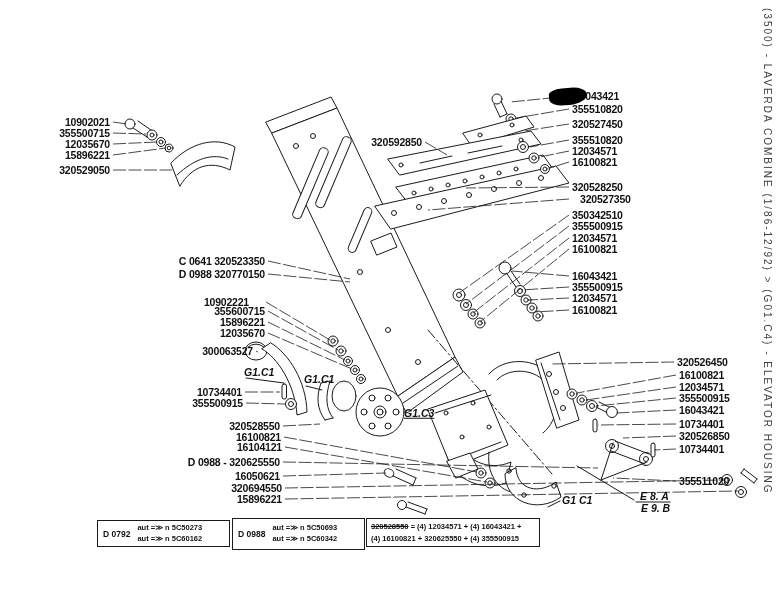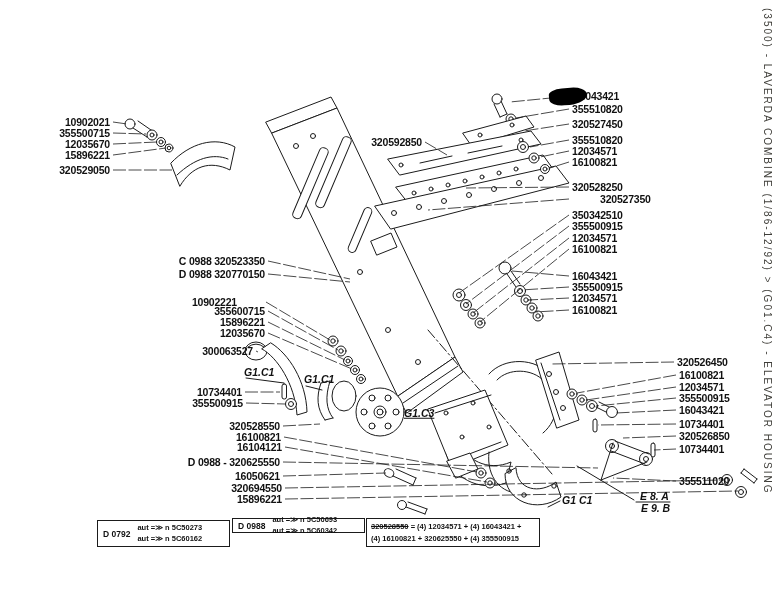--- a/index.html
+++ b/index.html
@@ -300,32 +300,32 @@
       <span class="callout" style="top: 155px; right: 671px;">15896221</span>
       <span class="callout" style="top: 170px; right: 671px;">320529050</span>
       <span class="callout" style="top: 142px; right: 359px; text-align: center;">320592850</span>
       <span class="callout" style="top: 96px; left: 574px;">16043421</span>
       <span class="callout" style="top: 109px; left: 572px;">355510820</span>
       <span class="callout" style="top: 124px; left: 572px;">320527450</span>
       <span class="callout" style="top: 140px; left: 572px;">355510820</span>
       <span class="callout" style="top: 151px; left: 572px;">12034571</span>
       <span class="callout" style="top: 162px; left: 572px;">16100821</span>
       <span class="callout" style="top: 187px; left: 572px;">320528250</span>
-      <span class="callout" style="top: 199px; left: 600px; text-align: right;">320527350</span>
+      <span class="callout" style="top: 199px; left: 580px; text-align: right;">320527350</span>
       <span class="callout" style="top: 215px; left: 572px;">350342510</span>
       <span class="callout" style="top: 226px; left: 572px;">355500915</span>
       <span class="callout" style="top: 238px; left: 572px;">12034571</span>
       <span class="callout" style="top: 249px; left: 572px;">16100821</span>
       <span class="callout" style="top: 276px; left: 572px;">16043421</span>
       <span class="callout" style="top: 287px; left: 572px;">355500915</span>
       <span class="callout" style="top: 298px; left: 572px;">12034571</span>
       <span class="callout" style="top: 310px; left: 572px;">16100821</span>
-      <span class="callout" style="top: 261px; right: 516px;">C 0988 320523350</span>
+      <span class="callout" style="top: 261px; right: 516px;">C 0641 320523350</span>
       <span class="callout" style="top: 274px; right: 516px;">D 0988 320770150</span>
-      <span class="callout" style="top: 302px; right: 544px;">10902221</span>
+      <span class="callout" style="top: 302px; right: 532px;">10902221</span>
       <span class="callout" style="top: 311px; right: 516px; text-align: center;">355600715</span>
       <span class="callout" style="top: 322px; right: 516px;">15896221</span>
       <span class="callout" style="top: 333px; right: 516px;">12035670</span>
       <span class="callout" style="top: 351px; right: 528px; margin-left: 16px;">300063527</span>
       <span class="callout" style="top: 392px; right: 539px;">10734401</span>
       <span class="callout" style="top: 403px; right: 538px;">355500915</span>
       <span class="callout" style="top: 426px; right: 501px;">320528550</span>
       <span class="callout" style="top: 437px; right: 500px;">16100821</span>
       <span class="callout" style="top: 447px; right: 499px;">16104121</span>
       <span class="callout" style="top: 462px; right: 501px;">D 0988 - 320625550</span>
@@ -352,21 +352,21 @@
   <div id="ink-blot"></div>
 
   <div>
     <div class="fbox" style="left:97px;top:520px;width:133px;height:27px">
       <span class="fcode">D 0792</span>
       <span class="flines">
         <span>aut =≫ n  5C50273</span>
         <span>aut =≫ n  5C60162</span>
       </span>
     </div>
-    <div class="fbox" style="left:232px;top:518px;width:133px;height:15px">
+    <div class="fbox" style="left:232px;top:518px;width:133px;height:32px">
       <span class="fcode">D 0988</span>
       <span class="flines">
         <span>aut =≫ n  5C50693</span>
         <span>aut =≫ n  5C60342</span>
       </span>
     </div>
     <div class="fbox" style="left:366px;top:518px;width:174px;height:29px;padding:1px 4px">
       <span class="fformula">
         <span><span class="struck">320528550</span> <span>= (4) 12034571 + (4) 16043421 +</span></span>
         <span>(4) 16100821 + 320625550 + (4) 355500915</span>

